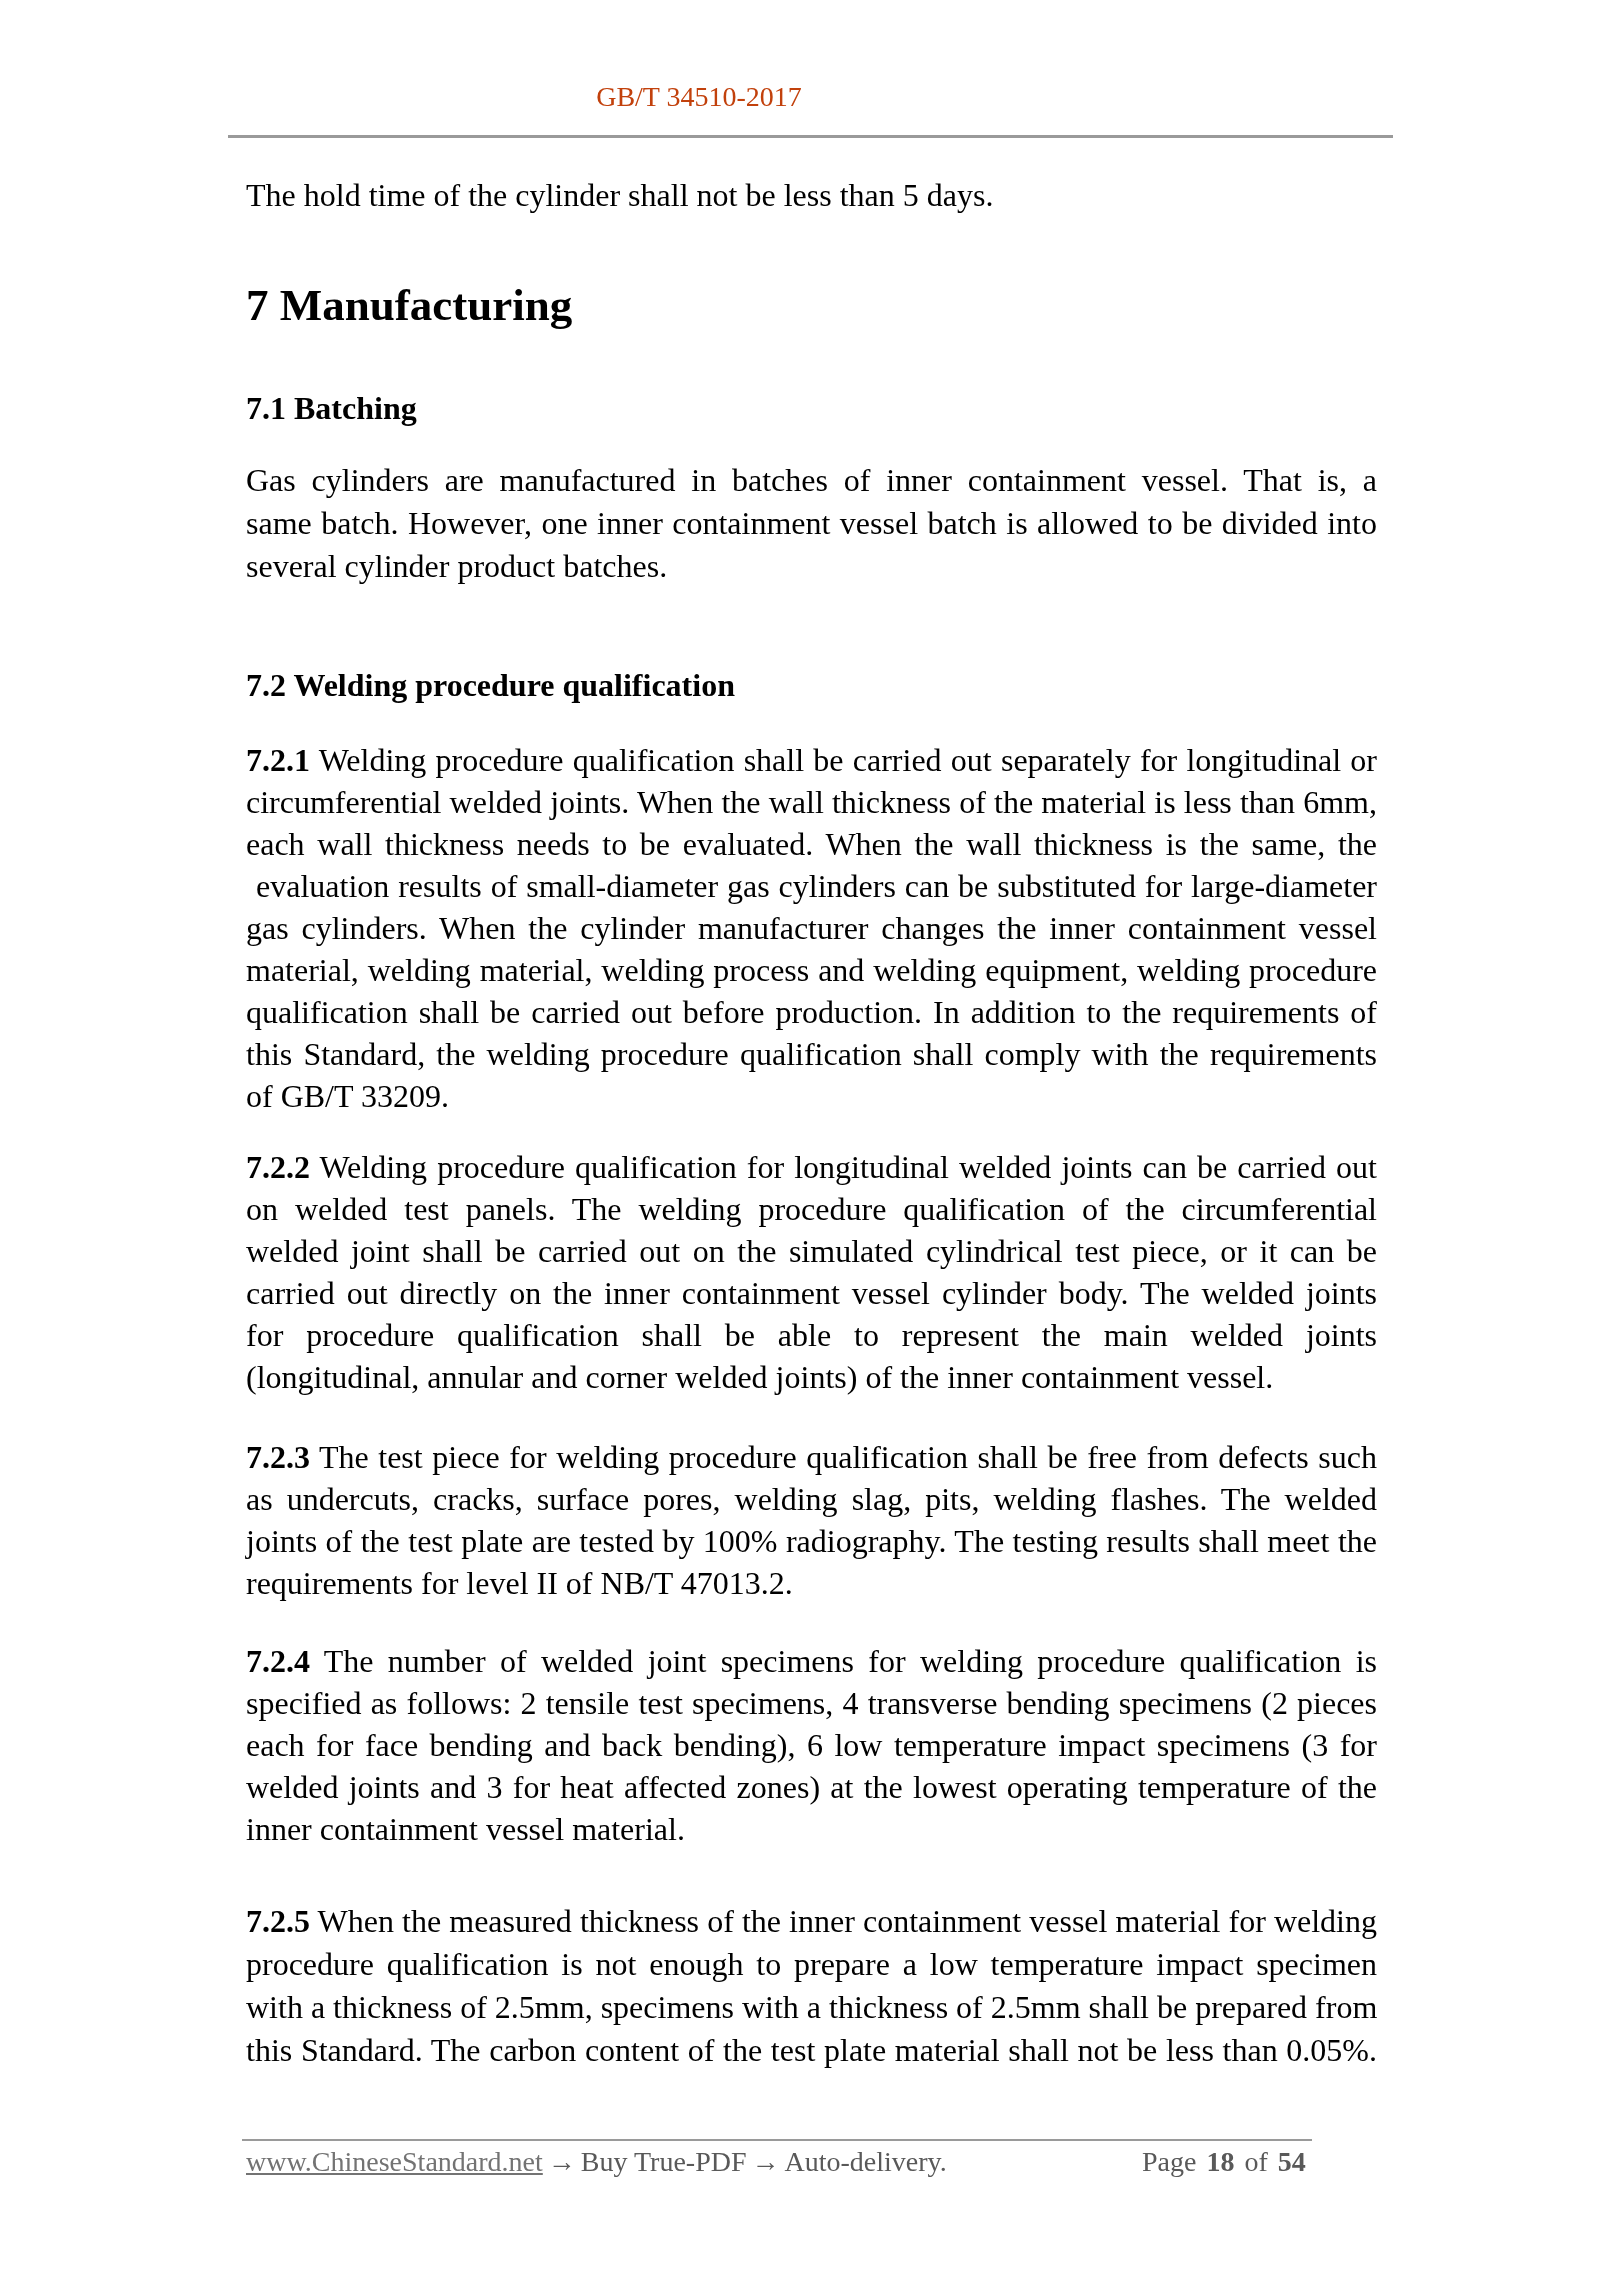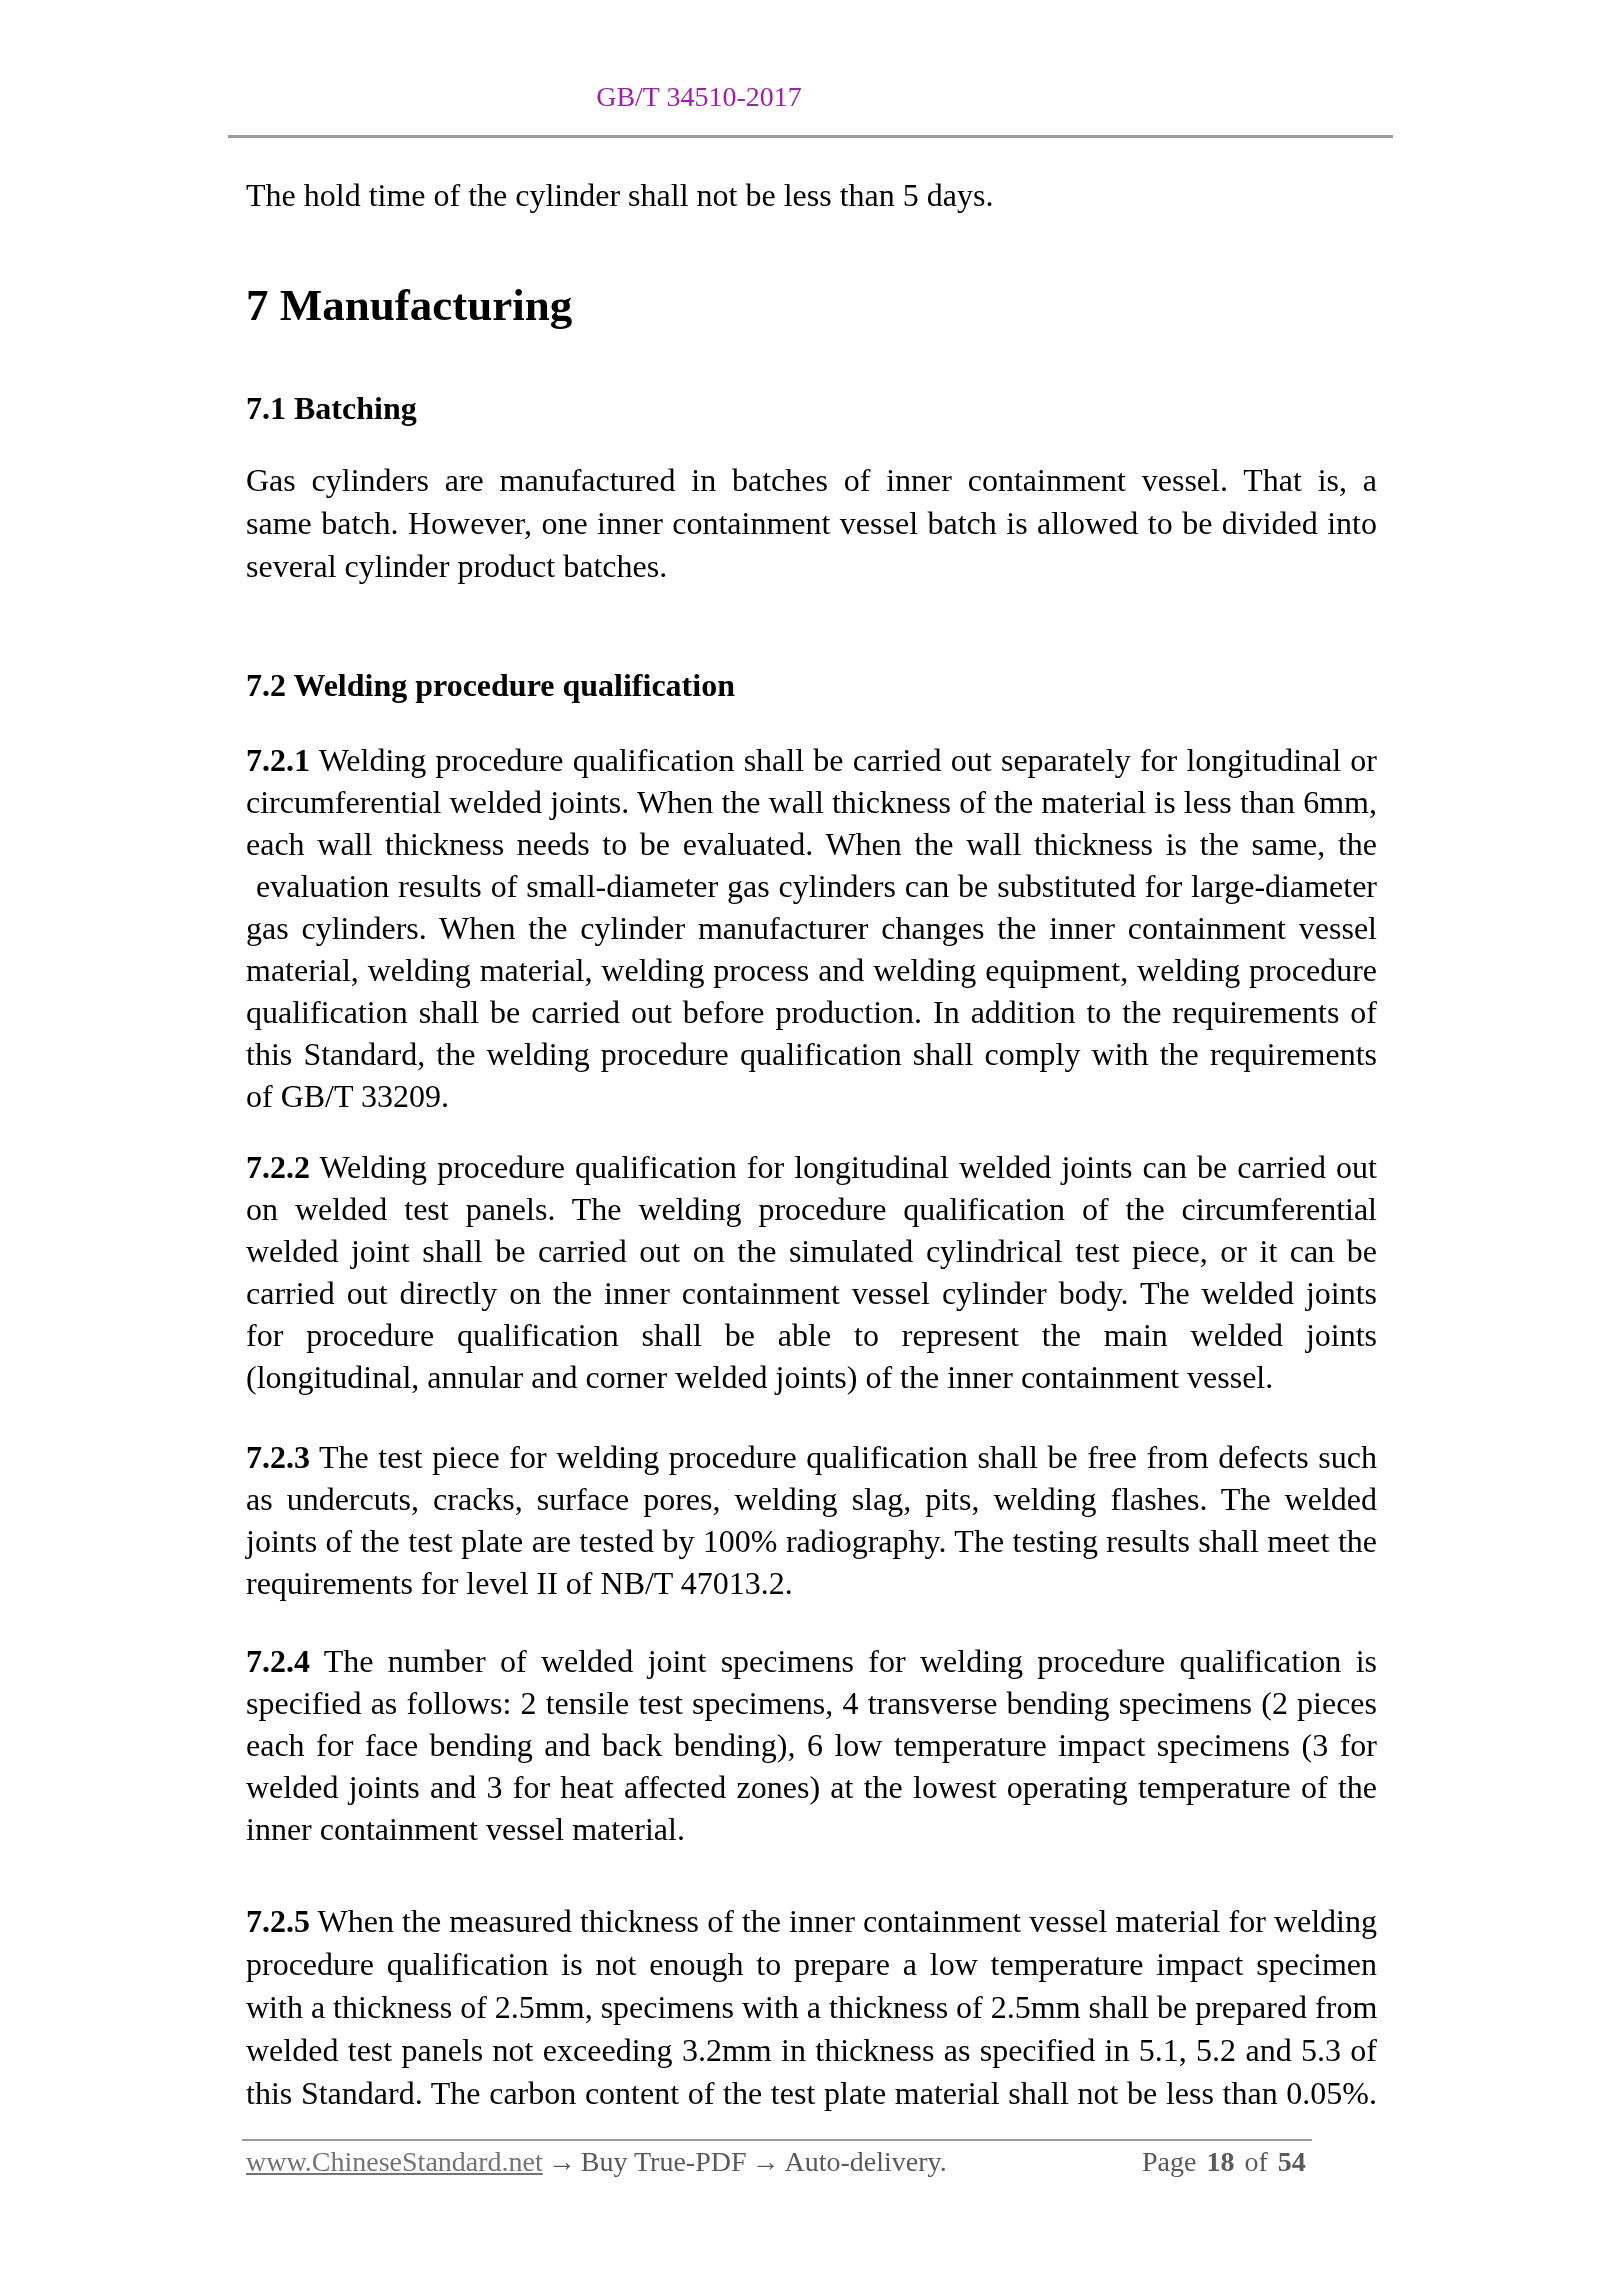--- a/index.html
+++ b/index.html
@@ -1,19 +1,19 @@
 <!DOCTYPE html>
 <html style="font-size:13.3px"><head>
 <meta charset="utf-8">
 <style>
   html, body { margin: 0; padding: 0; background: #ffffff; }
   body { width: 1623px; height: 2295px; position: relative; overflow: hidden;
          font-family: "Liberation Serif", "DejaVu Serif", serif; color: #000; }
   .abs { position: absolute; }
-  .hdr-text { left: 0; width: 1398px; top: 80px; text-align: center; font-size: 28px; line-height: 33px; color: #a21caf; }
+  .hdr-text { left: 0; width: 1398px; top: 80px; text-align: center; font-size: 28px; line-height: 33px; color: #c2410c; }
   .rule { height: 2.5px; background: #9a9a9a; }
   .para { position: absolute; left: 246px; width: 1131px; font-size: 32px; line-height: 43px; }
   .para .ln { display: block; white-space: nowrap; text-align: justify; text-align-last: justify; height: 43px; overflow: visible; }
   .para .ln.last { text-align: center; text-align-last: left; }
   .b { font-weight: bold; }
   .h1 { position: absolute; left: 246px; font-size: 45px; font-weight: bold; line-height: 50px; }
   .h2 { position: absolute; left: 246px; font-size: 32px; font-weight: bold; line-height: 38px; }
   .footer { position: absolute; top: 2143px; left: 246px; width: 1063px; font-size: 28px; line-height: 37px; color: #595959; }
   .footer .left { position: absolute; left: 0; top: 0; white-space: nowrap; }
   .footer .right { position: absolute; right: 3.3px; top: 0; white-space: nowrap; }
@@ -77,21 +77,20 @@
   <span class="ln" style="height:42px;">specified as follows: 2 tensile test specimens, 4 transverse bending specimens (2 pieces</span>
   <span class="ln" style="height:42px;">each for face bending and back bending), 6 low temperature impact specimens (3 for</span>
   <span class="ln" style="height:42px;">welded joints and 3 for heat affected zones) at the lowest operating temperature of the</span>
   <span class="ln last" style="height:42px;">inner containment vessel material.</span>
 </div>
 
 <div class="para" style="top:1884px; line-height:43px;margin-top:16px;">
   <span class="ln" style="height:43px;"><span class="b">7.2.5</span> <span>When the measured thickness of the inner containment vessel material for welding</span></span>
   <span class="ln" style="height:43px;">procedure qualification is not enough to prepare a low temperature impact specimen</span>
   <span class="ln" style="height:43px;">with a thickness of 2.5mm, specimens with a thickness of 2.5mm shall be prepared from</span>
-  <span class="ln" style="height:43px;">welded test panels not exceeding 3.2mm in thickness as specified in 5.1, 5.2 and 5.3 of</span>
   <span class="ln" style="height:43px;">this Standard. The carbon content of the test plate material shall not be less than 0.05%.</span>
 </div>
 
 <div class="abs rule" style="left:242px; top:2139px; width:1070px; height:1.7px;"></div>
 <div class="footer">
   <div class="left">
     <a>www.ChineseStandard.net</a><span class="sep">→</span><span>Buy True-PDF</span><span class="sep">→</span><span>Auto-delivery.</span>
   </div>
   <div class="right">
     <span>Page</span><span class="gap"></span><span class="pg-b">18</span><span class="gap"></span><span>of</span><span class="gap"></span><span class="pg-b">54</span>

